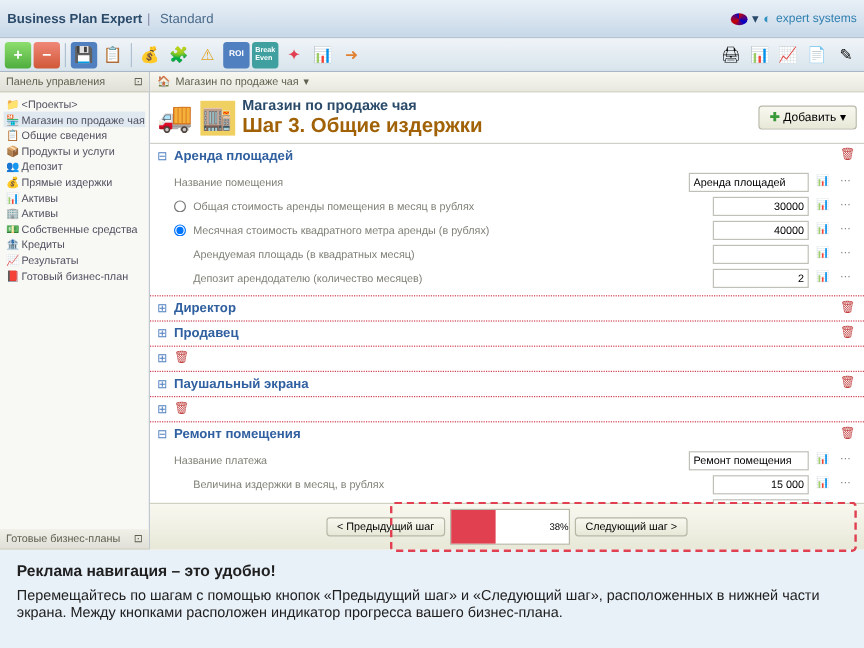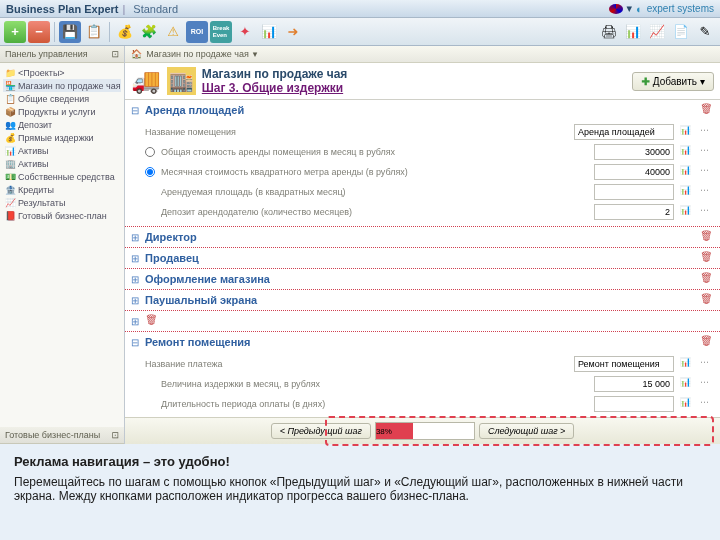--- a/index.html
+++ b/index.html
@@ -1,55 +1,55 @@
 <!DOCTYPE html>
 <html><head>
 <meta charset="utf-8">
 <style>
 * { margin: 0; padding: 0; box-sizing: border-box; font-family: Arial, sans-serif; }
 body { background: #fff; font-size: 10px; }
-.titlebar { background: linear-gradient(#e8f0f7,#c8d8e8); height: 18px; display: flex; align-items: center; padding: 0 6px; font-size: 11px; color: #2a4a6a; border-bottom: 1px solid #a8b8c8; }
+.titlebar { background: linear-gradient(#e8f0f7,#c8d8e8); height: 32px; display: flex; align-items: center; padding: 0 6px; font-size: 11px; color: #2a4a6a; border-bottom: 1px solid #a8b8c8; }
 .titlebar .std { color: #4a6a8a; margin-left: 4px; }
 .titlebar .right { margin-left: auto; display: flex; align-items: center; gap: 4px; }
 .toolbar { background: linear-gradient(#f0f4f8,#d8e4ec); height: 28px; display: flex; align-items: center; padding: 0 4px; gap: 2px; border-bottom: 1px solid #a8b8c8; }
 .tbtn { width: 22px; height: 22px; border-radius: 3px; display: flex; align-items: center; justify-content: center; font-size: 13px; cursor: pointer; }
 .tbtn.add { background: linear-gradient(#8ede6e,#4eae3e); color: #fff; font-weight: bold; }
 .tbtn.del { background: linear-gradient(#f08878,#d05838); color: #fff; font-weight: bold; }
 .tbtn.save { background: #5080c0; color: #fff; }
 .sep { width: 1px; height: 20px; background: #b0c0d0; margin: 0 2px; }
 .main { display: flex; height: 398px; }
 .sidebar { width: 125px; background: #f8f8f4; border-right: 1px solid #c0c8d0; display: flex; flex-direction: column; }
 .side-hdr { background: linear-gradient(#f0f0e8,#e0e0d8); padding: 3px 5px; font-size: 9px; color: #606050; border-bottom: 1px solid #c8c8b8; display:flex; justify-content:space-between;}
 .tree { padding: 3px; font-size: 9px; color: #505060; overflow:hidden; flex:1;}
 .tree-item { display: flex; align-items: center; gap: 3px; padding: 1.5px 2px; white-space: nowrap; cursor: pointer;}
 .tree-item.sel { background: #e0e8f0; }
 .ticon { width: 10px; height: 10px; display: inline-block; }
 .content { flex: 1; display: flex; flex-direction: column; background: #fff; }
 .breadcrumb { background: linear-gradient(#f8f8f0,#e8e8e0); padding: 3px 6px; font-size: 9px; color: #606050; border-bottom: 1px solid #d0d0c0; display:flex; align-items:center; gap:4px;}
 .step-hdr { display: flex; align-items: center; padding: 4px 6px; gap: 6px; border-bottom: 1px solid #d0d0c8; }
 .step-title h3 { font-size: 12px; color: #2a4a6a; font-weight:bold;}
-.step-title h2 { font-size: 12px; color: #701a75; font-weight:bold;text-decoration:underline;}
+.step-title h2 { font-size: 17px; color: #a16207; font-weight:bold;}
 .add-btn { margin-left: auto; background: linear-gradient(#f8f8f0,#e8e8d8); border: 1px solid #b8b8a8; border-radius: 3px; padding: 3px 8px; font-size: 10px; display: flex; align-items: center; gap: 3px; cursor:pointer;}
 .add-btn .plus { color: #3a9a3a; font-weight: bold; }
 .scroll { flex:1; overflow-y:auto; }
 .section { border-bottom: 1px dotted #d04050; }
 .sec-hdr { display: flex; align-items: center; padding: 3px 6px; gap: 4px; }
 .sec-hdr .exp { color: #5080c0; font-size: 10px; width:10px; cursor:pointer;}
 .sec-hdr .name { color: #3060a0; font-size: 11px; font-weight: bold; flex:1; cursor:pointer;}
 .sec-hdr .del-ic { width: 14px; height: 14px; cursor:pointer;}
 .sec-body { padding: 2px 6px 4px 20px; }
 .row { display: flex; align-items: center; gap: 6px; padding: 2px 0; font-size: 9px; color: #808078; }
 .row .lbl { flex: 1; }
 .row .inp { width: 80px; height: 16px; border: 1px solid #c0c0b8; background: #fff; font-size:9px; padding:0 3px; text-align:right;}
 .row .dd { width: 100px; height: 16px; border: 1px solid #c0c0b8; background: #fff; font-size:9px; padding:0 3px;}
 .row .rb { width:10px; height:10px;}
 .row .ric { width: 14px; height: 14px; cursor:pointer;}
 .navbar { background: linear-gradient(#f8f8f0,#e8e8d8); padding: 4px 6px; display: flex; align-items: center; justify-content: center; gap: 4px; border-top: 1px solid #d0d0c0; position:relative;}
-.nav-btn { background: linear-gradient(#f8f8f0,#e8e8d8); border: 1px solid #b8b8a8; border-radius: 3px; padding: 2px 8px; font-size: 9px; cursor:pointer;font-style:italic;}
-.progress { width: 100px; height: 18px; border: 1px solid #b8b8a8; background: #fff; position: relative; font-size:8px; display:flex; align-items:center; justify-content:flex-start;}
+.nav-btn { background: linear-gradient(#f8f8f0,#e8e8d8); border: 1px solid #b8b8a8; border-radius: 3px; padding: 2px 8px; font-size: 9px; cursor:pointer;}
+.progress { width: 100px; height: 30px; border: 1px solid #b8b8a8; background: #fff; position: relative; font-size:8px; display:flex; align-items:center; justify-content:flex-end;}
 .progress .bar { position: absolute; left: 0; top: 0; bottom: 0; width: 38%; background: #e04050; }
 .progress .txt { position: relative; z-index: 1; }
 .callout-ring { position:absolute; right:6px; top:-2px; bottom:-2px; left:200px; border:2px dashed #e04050; border-radius:4px; pointer-events:none;}
 .desc { background: #e8f0f8; padding: 10px 14px; font-size: 12px; color: #202020; height:96px;}
 .desc h4 { font-size: 13px; font-weight: bold; margin-bottom: 6px; }
 .brand { font-size:10px; color:#3080b0;}
 .flag{width:14px;height:10px;background:conic-gradient(#c00,#00c,#c00,#00c);border-radius:50%;}
 </style>
 </head>
 <body>
@@ -225,21 +225,20 @@
         <div class="section">
           <div class="sec-hdr">
             <span class="exp">⊞</span>
             <span class="name">Продавец</span>
             <span class="del-ic" style="color:#c04040;">🗑</span>
           </div>
         </div>
         <div class="section">
           <div class="sec-hdr">
             <span class="exp">⊞</span>
-            <span class="name">Оформление магазина</span>
             <span class="del-ic" style="color:#c04040;">🗑</span>
           </div>
         </div>
         <div class="section">
           <div class="sec-hdr">
             <span class="exp">⊞</span>
             <span class="name">Паушальный экрана</span>
             <span class="del-ic" style="color:#c04040;">🗑</span>
           </div>
         </div>

